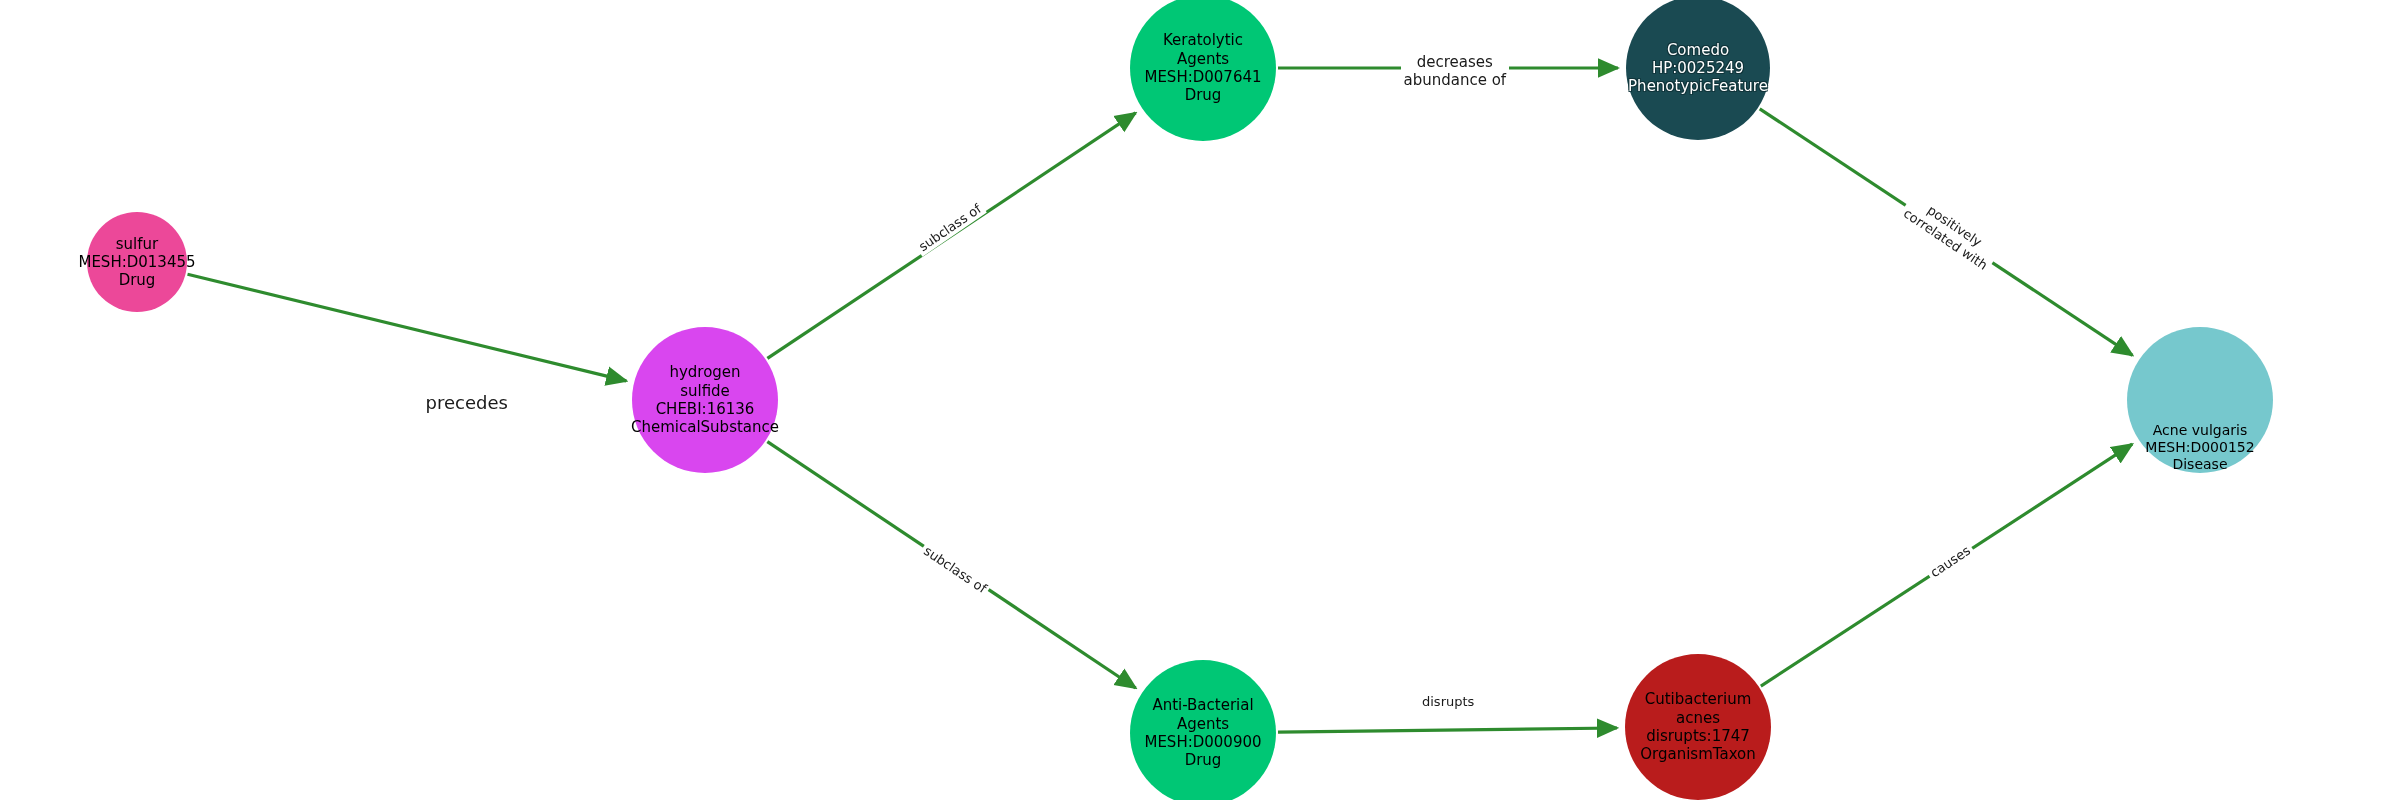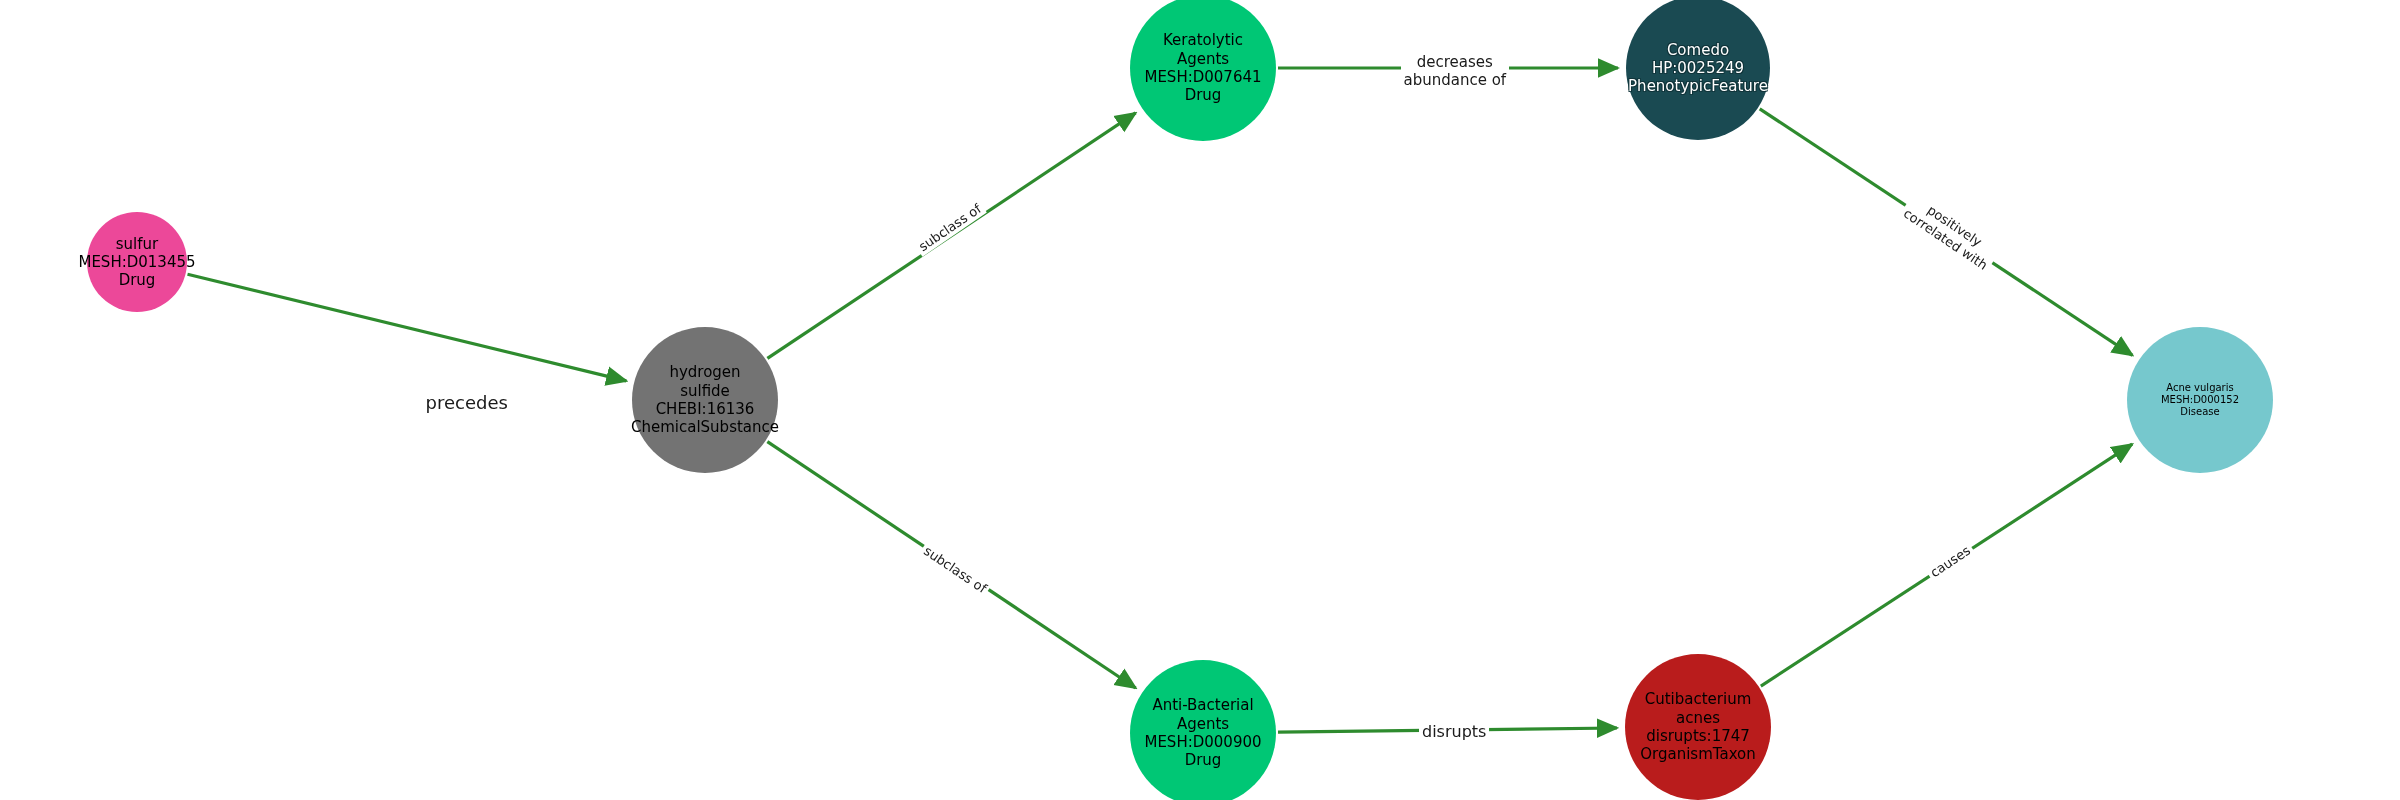--- a/index.html
+++ b/index.html
@@ -84,38 +84,38 @@
         <line x1="1760.8431992392773" y1="686.0642905353711" x2="2132.1293448215806" y2="444.2105662217991" stroke="#2e8b2e" stroke-width="3.2" marker-end="url(#arrowhead)"></line>
       </g>
   </svg>
 
   <div id="nodes-group">
       <div class="node node-light" style="left: 87px; top: 212px; width: 100px; height: 100px; background: #ec4899; font-size: 15px;">
         <span class="node-line">sulfur</span>
         <span class="node-line">MESH:D013455</span>
         <span class="node-line">Drug</span>
       </div>
-      <div class="node node-light" style="left: 632px; top: 327px; width: 146px; height: 146px; background: #737373; font-size: 15px;">
+      <div class="node node-light" style="left: 632px; top: 327px; width: 146px; height: 146px; background: #d946ef; font-size: 15px;">
         <span class="node-line">hydrogen</span>
         <span class="node-line">sulfide</span>
         <span class="node-line">CHEBI:16136</span>
         <span class="node-line">ChemicalSubstance</span>
       </div>
       <div class="node node-light" style="left: 1130px; top: -5px; width: 146px; height: 146px; background: rgb(0, 199, 117); font-size: 15px;">
         <span class="node-line">Keratolytic</span>
         <span class="node-line">Agents</span>
         <span class="node-line">MESH:D007641</span>
         <span class="node-line">Drug</span>
       </div>
       <div class="node node-dark" style="left: 1626px; top: -4px; width: 144px; height: 144px; background: rgb(26, 74, 82); font-size: 15px;">
         <span class="node-line">Comedo</span>
         <span class="node-line">HP:0025249</span>
         <span class="node-line">PhenotypicFeature</span>
       </div>
-      <div class="node node-light" style="left: 2127px; top: 327px; width: 146px; height: 146px; background: rgb(118, 200, 205); font-size: 10px;">
+      <div class="node node-light" style="left: 2127px; top: 327px; width: 146px; height: 146px; background: rgb(118, 200, 205); font-size: 14px; justify-content: flex-end;">
         <span class="node-line">Acne vulgaris</span>
         <span class="node-line">MESH:D000152</span>
         <span class="node-line">Disease</span>
       </div>
       <div class="node node-light" style="left: 1130px; top: 660px; width: 146px; height: 146px; background: rgb(0, 199, 117); font-size: 15px;">
         <span class="node-line">Anti-Bacterial</span>
         <span class="node-line">Agents</span>
         <span class="node-line">MESH:D000900</span>
         <span class="node-line">Drug</span>
       </div>
@@ -137,21 +137,21 @@
         <span class="edge-label-line">subclass of</span>
       </div>
       <div class="edge-label" style="font-size: 15px; left: 1400.5px; top: 52.5px;">
         <span class="edge-label-line">decreases</span>
         <span class="edge-label-line">abundance of</span>
       </div>
       <div class="edge-label" style="font-size: 13px; left: 1898px; top: 216.5px; transform: rotate(34deg);">
         <span class="edge-label-line">positively</span>
         <span class="edge-label-line">correlated with</span>
       </div>
-      <div class="edge-label" style="font-size: 16px; left: 1419px; top: 722px;">
+      <div class="edge-label" style="font-size: 13px; left: 1419px; top: 694px;">
         <span class="edge-label-line">disrupts</span>
       </div>
       <div class="edge-label" style="font-size: 13px; left: 1924.5px; top: 554px; transform: rotate(-34deg);">
         <span class="edge-label-line">causes</span>
       </div>
     </div>
 
 </div>
 
 </body></html>

